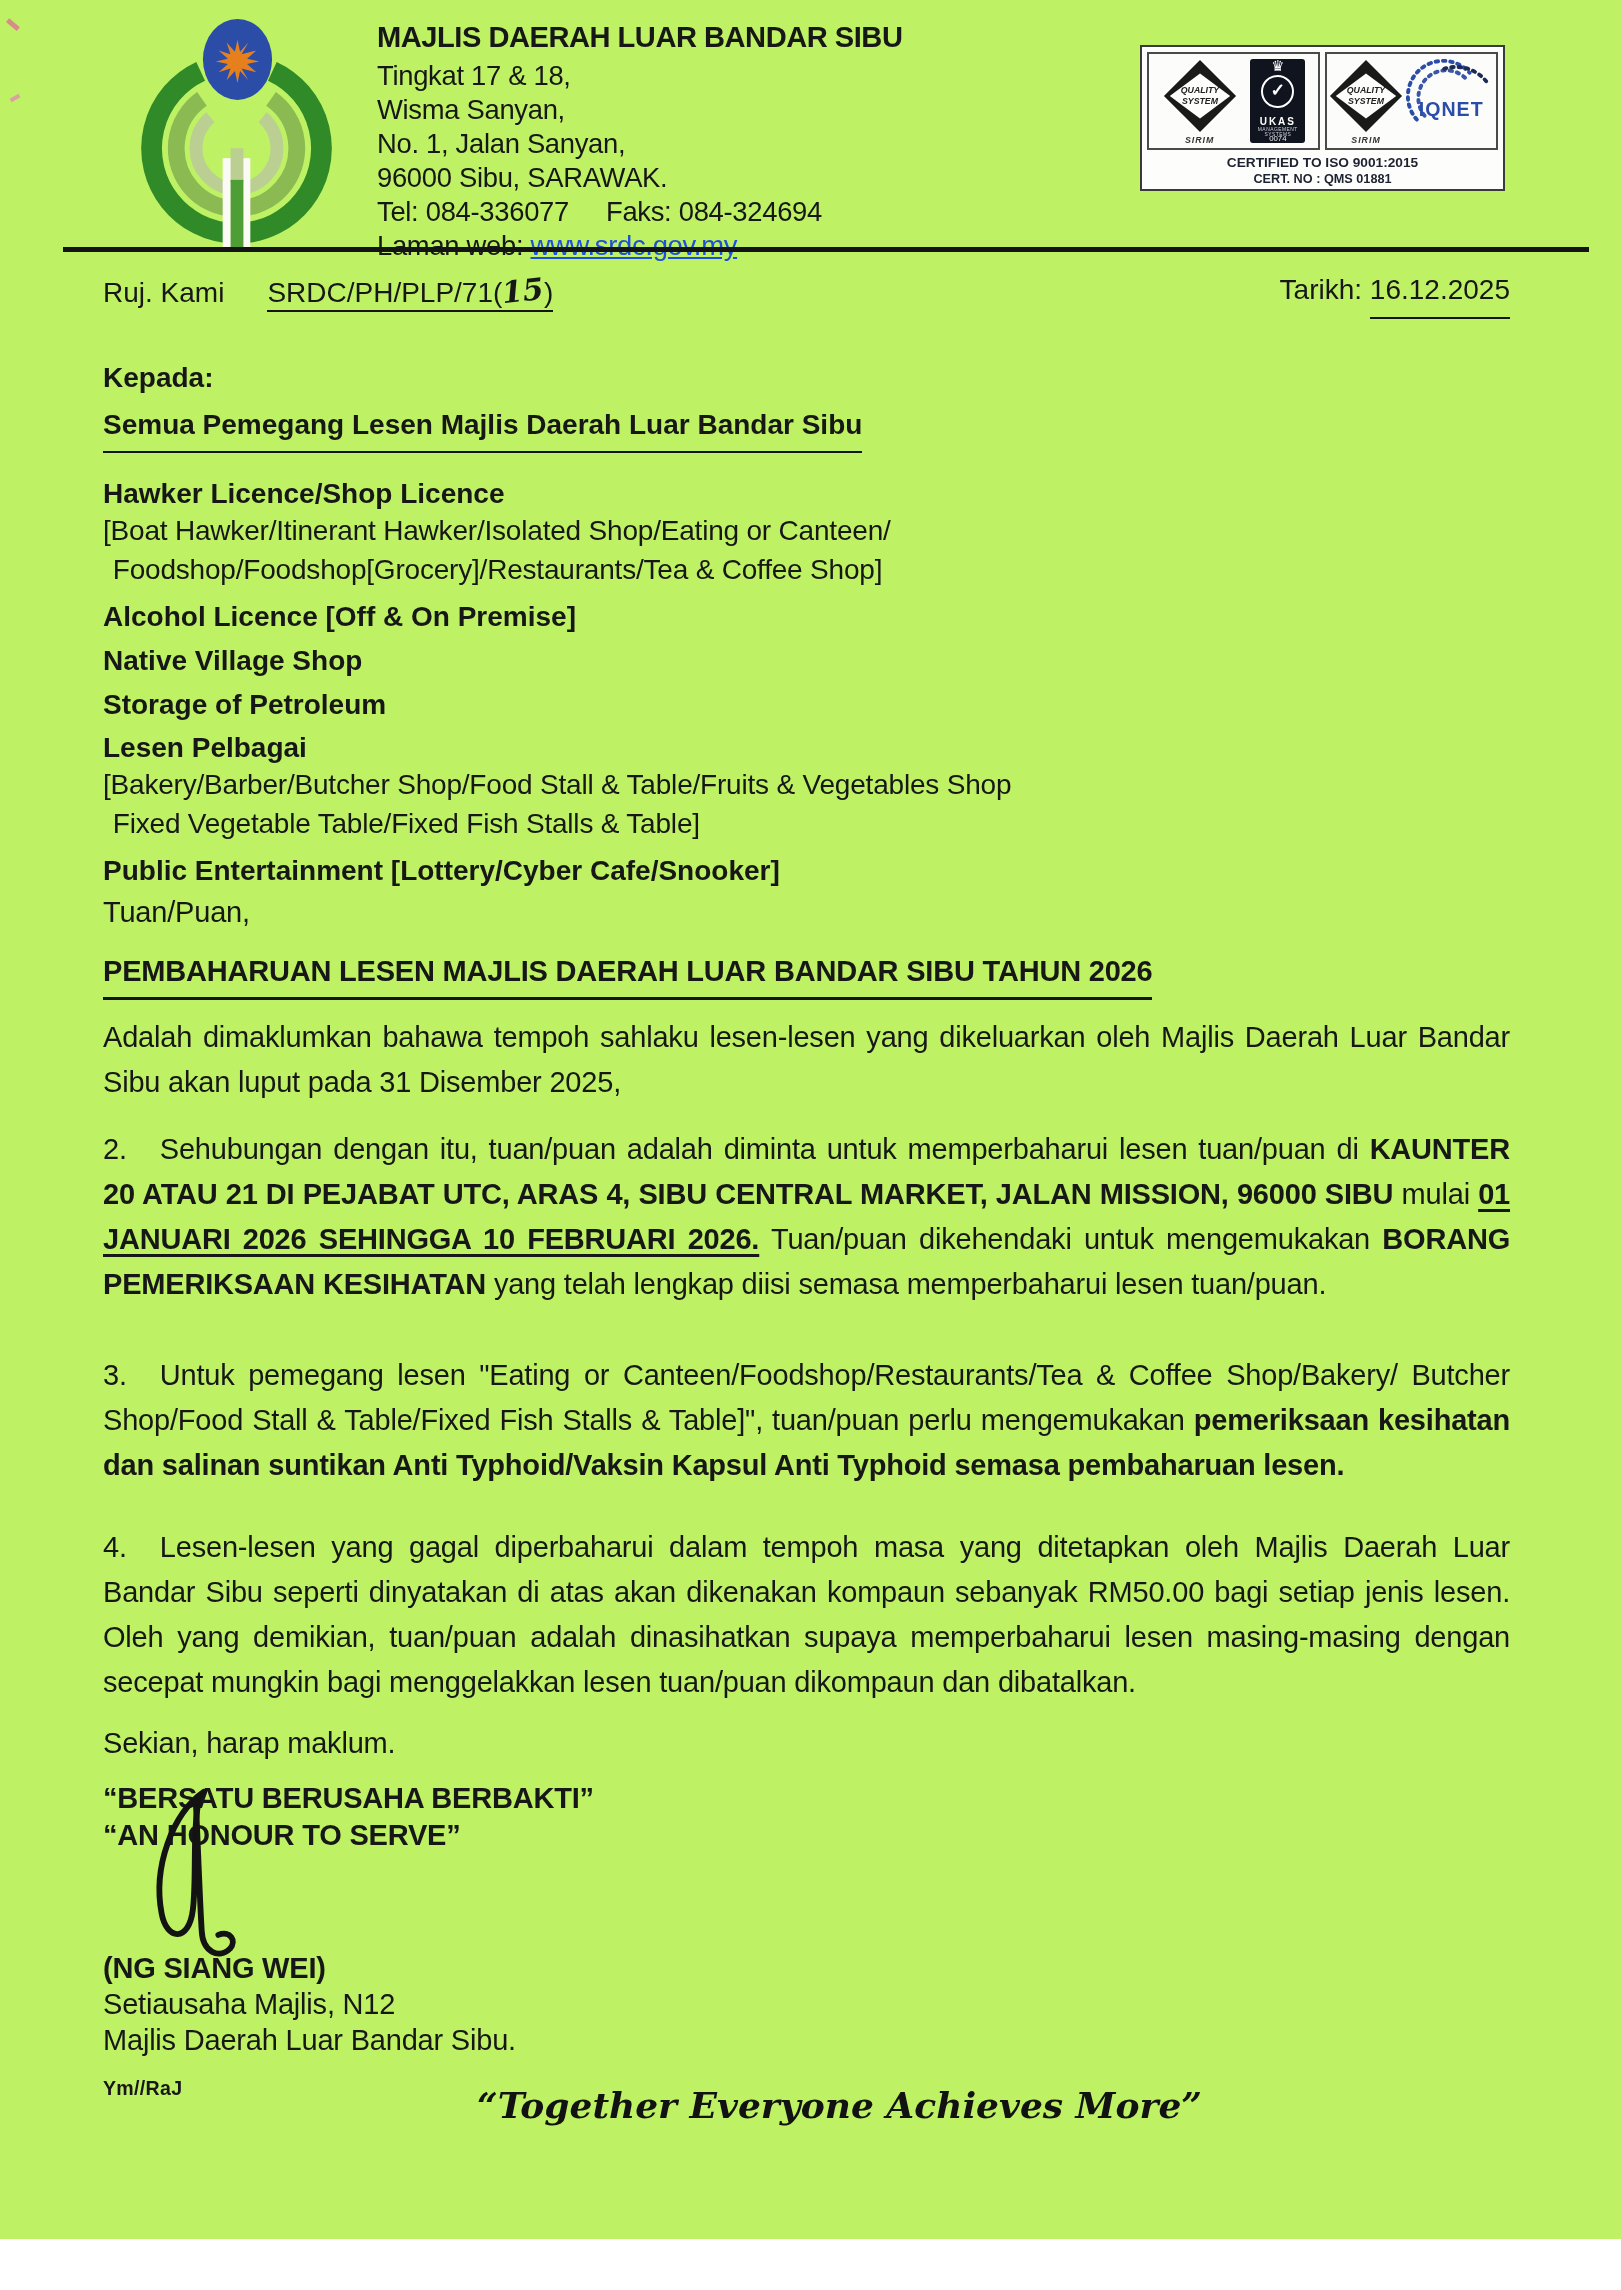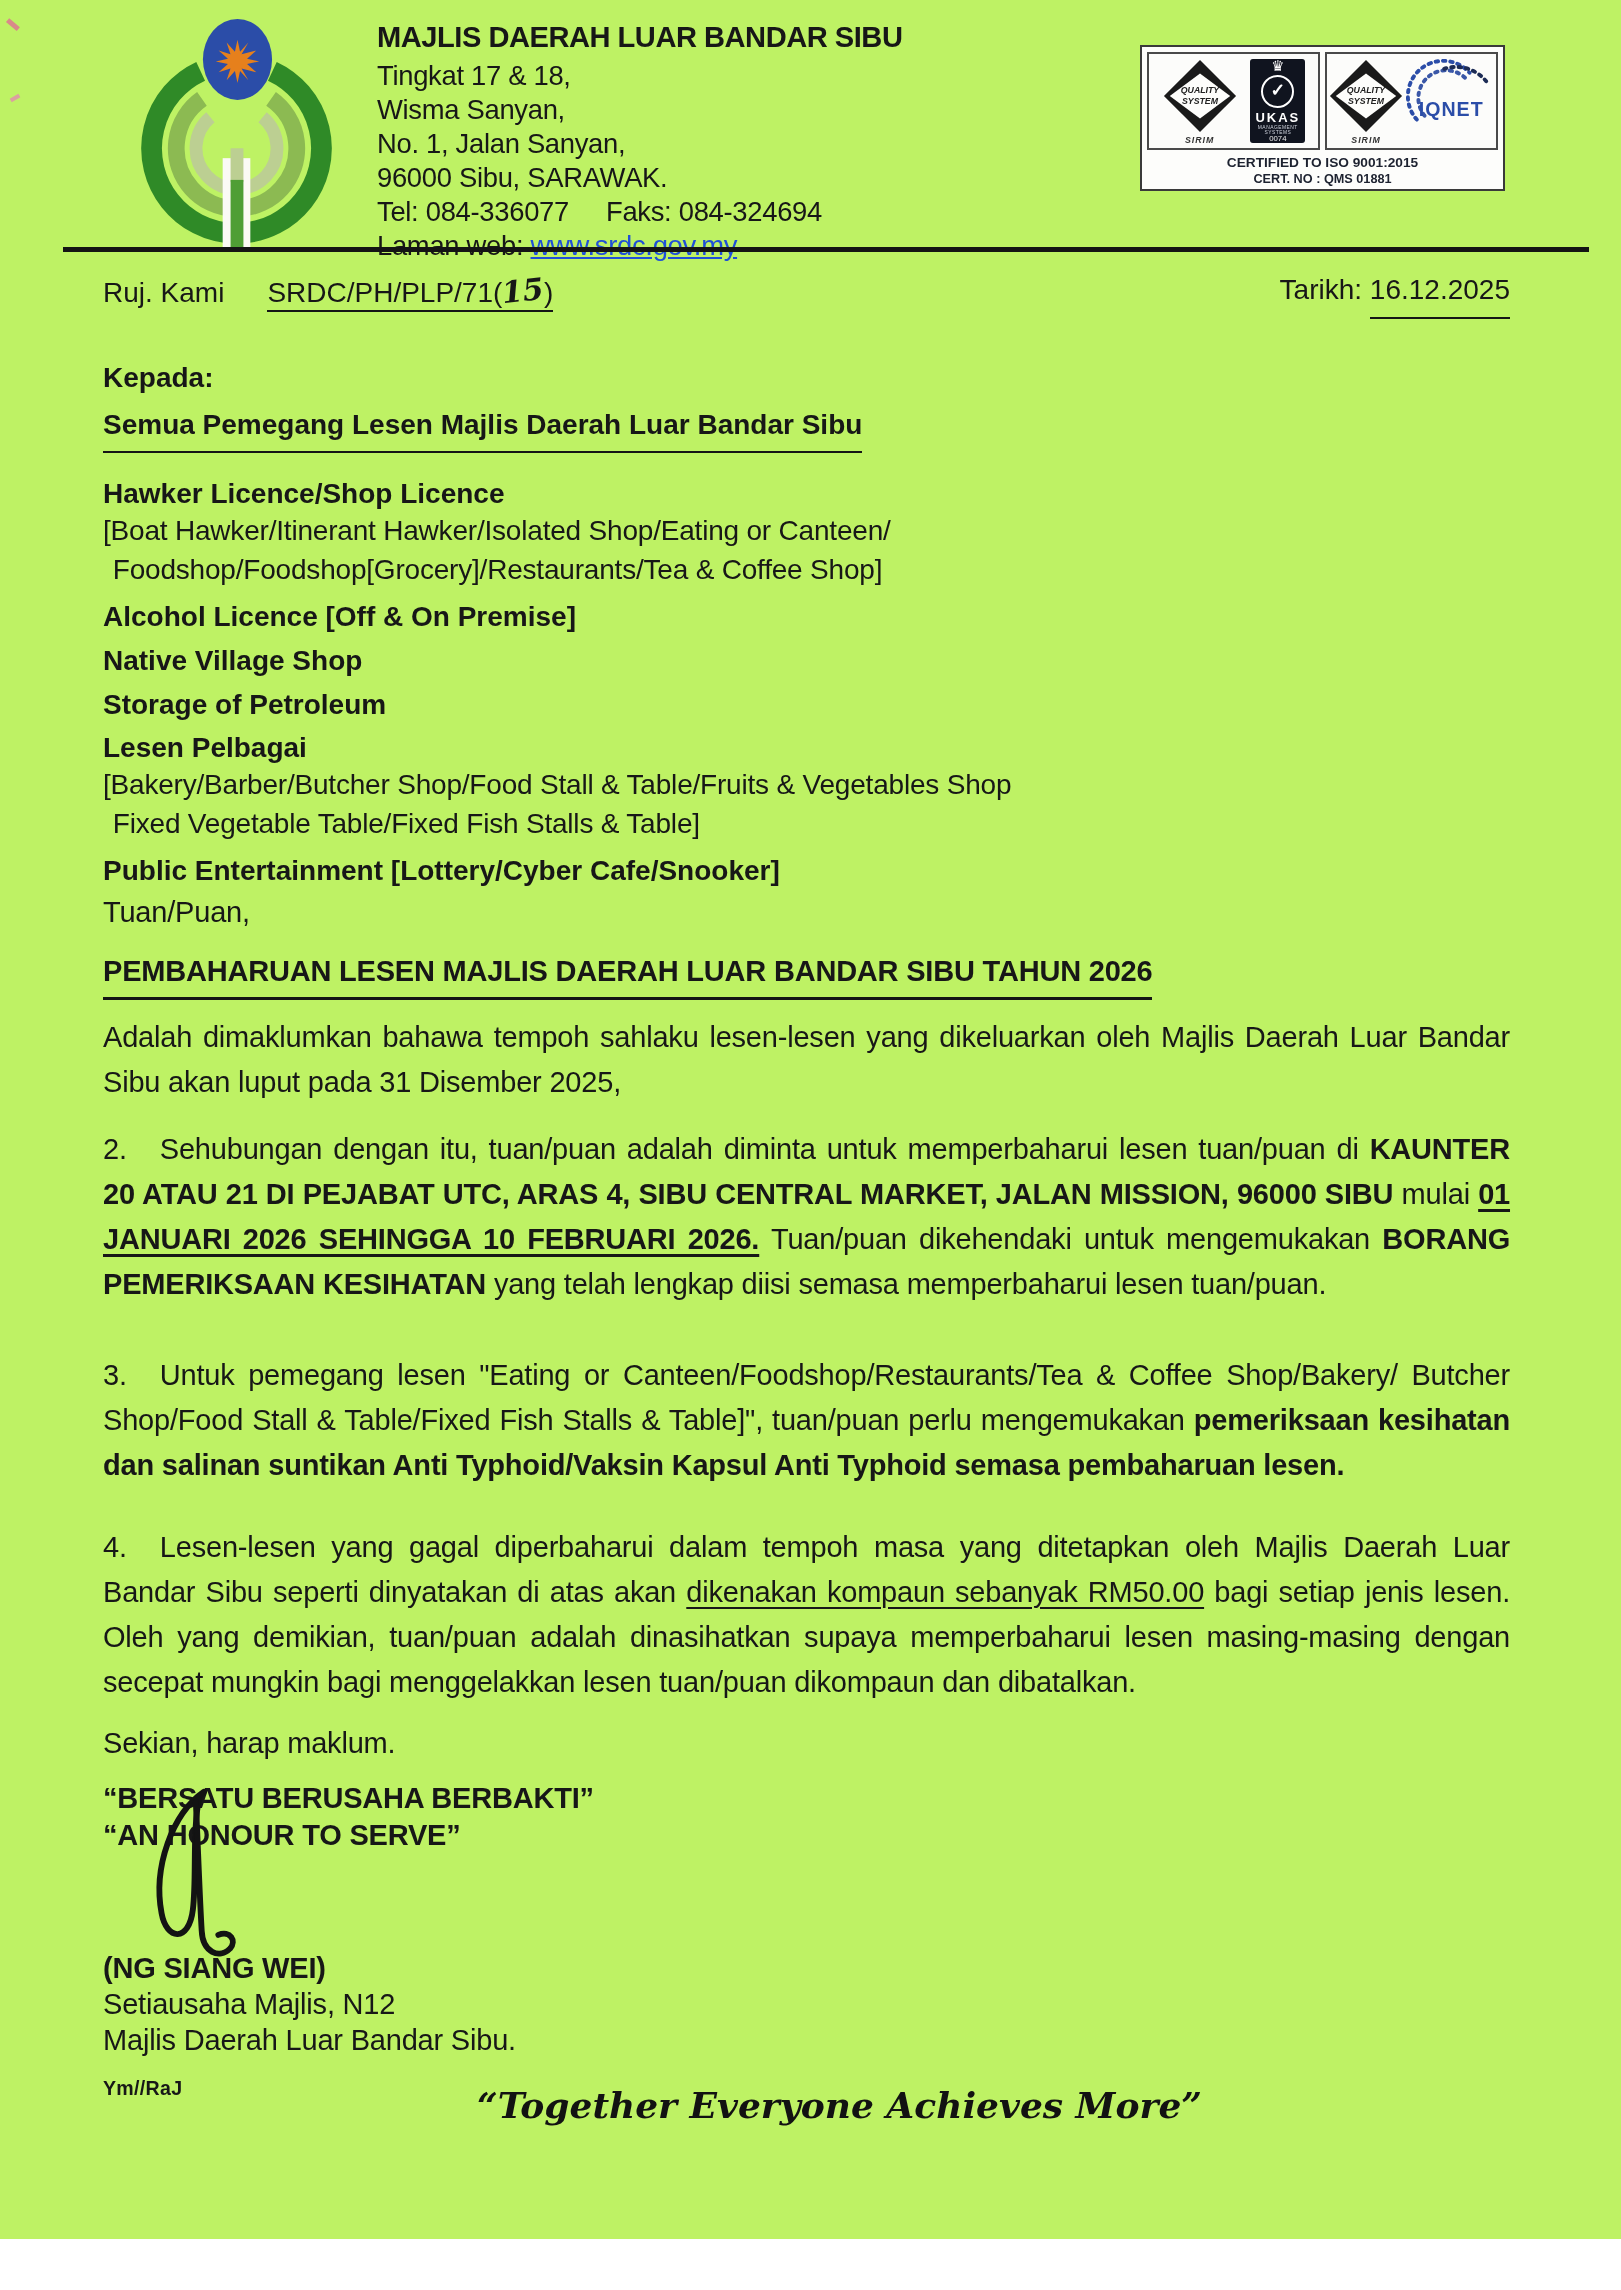--- a/index.html
+++ b/index.html
@@ -23,21 +23,21 @@
 
   
   .cert-box{left:1140px;top:45px;width:365px;border:2px solid #3a3a3a;background:#fdfdfb;padding:4.9px 4.9px 2.9px 4.9px;box-sizing:border-box;}
   .cert-row{display:flex;gap:4.9px;}
   .cert-cell{flex:1;border:2px solid #4a4a4a;height:94px;display:flex;align-items:center;justify-content:space-evenly;background:#fcfcfa;}
   .sirim-badge{width:76px;height:86px;position:relative;font-style:italic;}
   .sirim-label{position:absolute;bottom:-1px;width:100%;text-align:center;font-size:8.8px;font-weight:bold;color:#333;letter-spacing:1px;}
   .ukas-badge{width:55px;height:84px;background:#10141f;border-radius:2.9px;color:#fff;text-align:center;position:relative;}
   .ukas-crown{font-size:14.7px;line-height:15.7px;}
   .ukas-circle{width:29px;height:29px;border:2.9px solid #fff;border-radius:50%;margin:0 auto;line-height:27.4px;font-size:17.6px;font-weight:bold;}
-  .ukas-name{font-size:13px;font-weight:bold;letter-spacing:2px;margin-top:2px;}
+  .ukas-name{font-size:10px;font-weight:bold;letter-spacing:2px;margin-top:8px;}
   .ukas-sub{font-size:4.9px;letter-spacing:0.5px;color:#cfd3dd;}
   .ukas-num{position:absolute;bottom:0px;left:0;right:0;font-size:7.8px;color:#e8e8e8;}
   .iqnet-badge{width:90px;height:84px;position:relative;}
   .iqnet-text{position:absolute;bottom:21.6px;left:13.7px;font-size:19.6px;font-weight:bold;color:#2b4da8;letter-spacing:1px;}
   .cert-footer{text-align:center;font-weight:bold;color:#1d2230;}
   .cert-footer .l1{font-size:13.7px;margin-top:4.9px;}
   .cert-footer .l2{font-size:12.7px;margin-top:2px;}
 
   .divider{left:63px;top:247px;width:1526px;height:4.9px;background:#141414;}
 
@@ -54,21 +54,21 @@
   .lic-h{font-weight:bold;line-height:33px;margin-top:10.8px;margin-bottom:1px;}
   .lic-d{line-height:39px;letter-spacing:-0.2px;}
   .ind{padding-left:9.8px;}
 
   
   .bodytxt{left:103px;width:1407px;font-size:29px;line-height:45px;letter-spacing:-0.2px;}
   .just{text-align:justify;}
   .pnum{margin-right:33px;}
   .b{font-weight:bold;}
   .bu{font-weight:bold;text-decoration:underline;text-decoration-thickness:2.9px;text-underline-offset:4.9px;}
-  .u{text-decoration:underline;text-decoration-thickness:2px;text-underline-offset:4.9px;}
+  .u{text-decoration-thickness:2px;text-underline-offset:4.9px;}
   .subject{font-weight:bold;font-size:29px;display:inline-block;border-bottom:3.4px solid #151515;padding-bottom:2.9px;}
   .motto-line{font-weight:bold;line-height:37px;}
   .signoff-name{font-weight:bold;line-height:36px;}
   .signoff-line{line-height:36px;}
   .initials{font-size:19.6px;font-weight:bold;letter-spacing:0.3px;}
   .quote{left:0;right:0;text-align:center;font-family:"DejaVu Serif", serif;font-style:italic;font-weight:bold;font-size:36px;transform:translateX(29px);color:#121212;}
 
   .sig-wrap{left:143px;top:1784px;width:137px;height:196px;z-index:5;}
 
   .scanline-bottom{left:0;top:2277px;width:1621px;height:2.9px;background:#b9b08b;}

